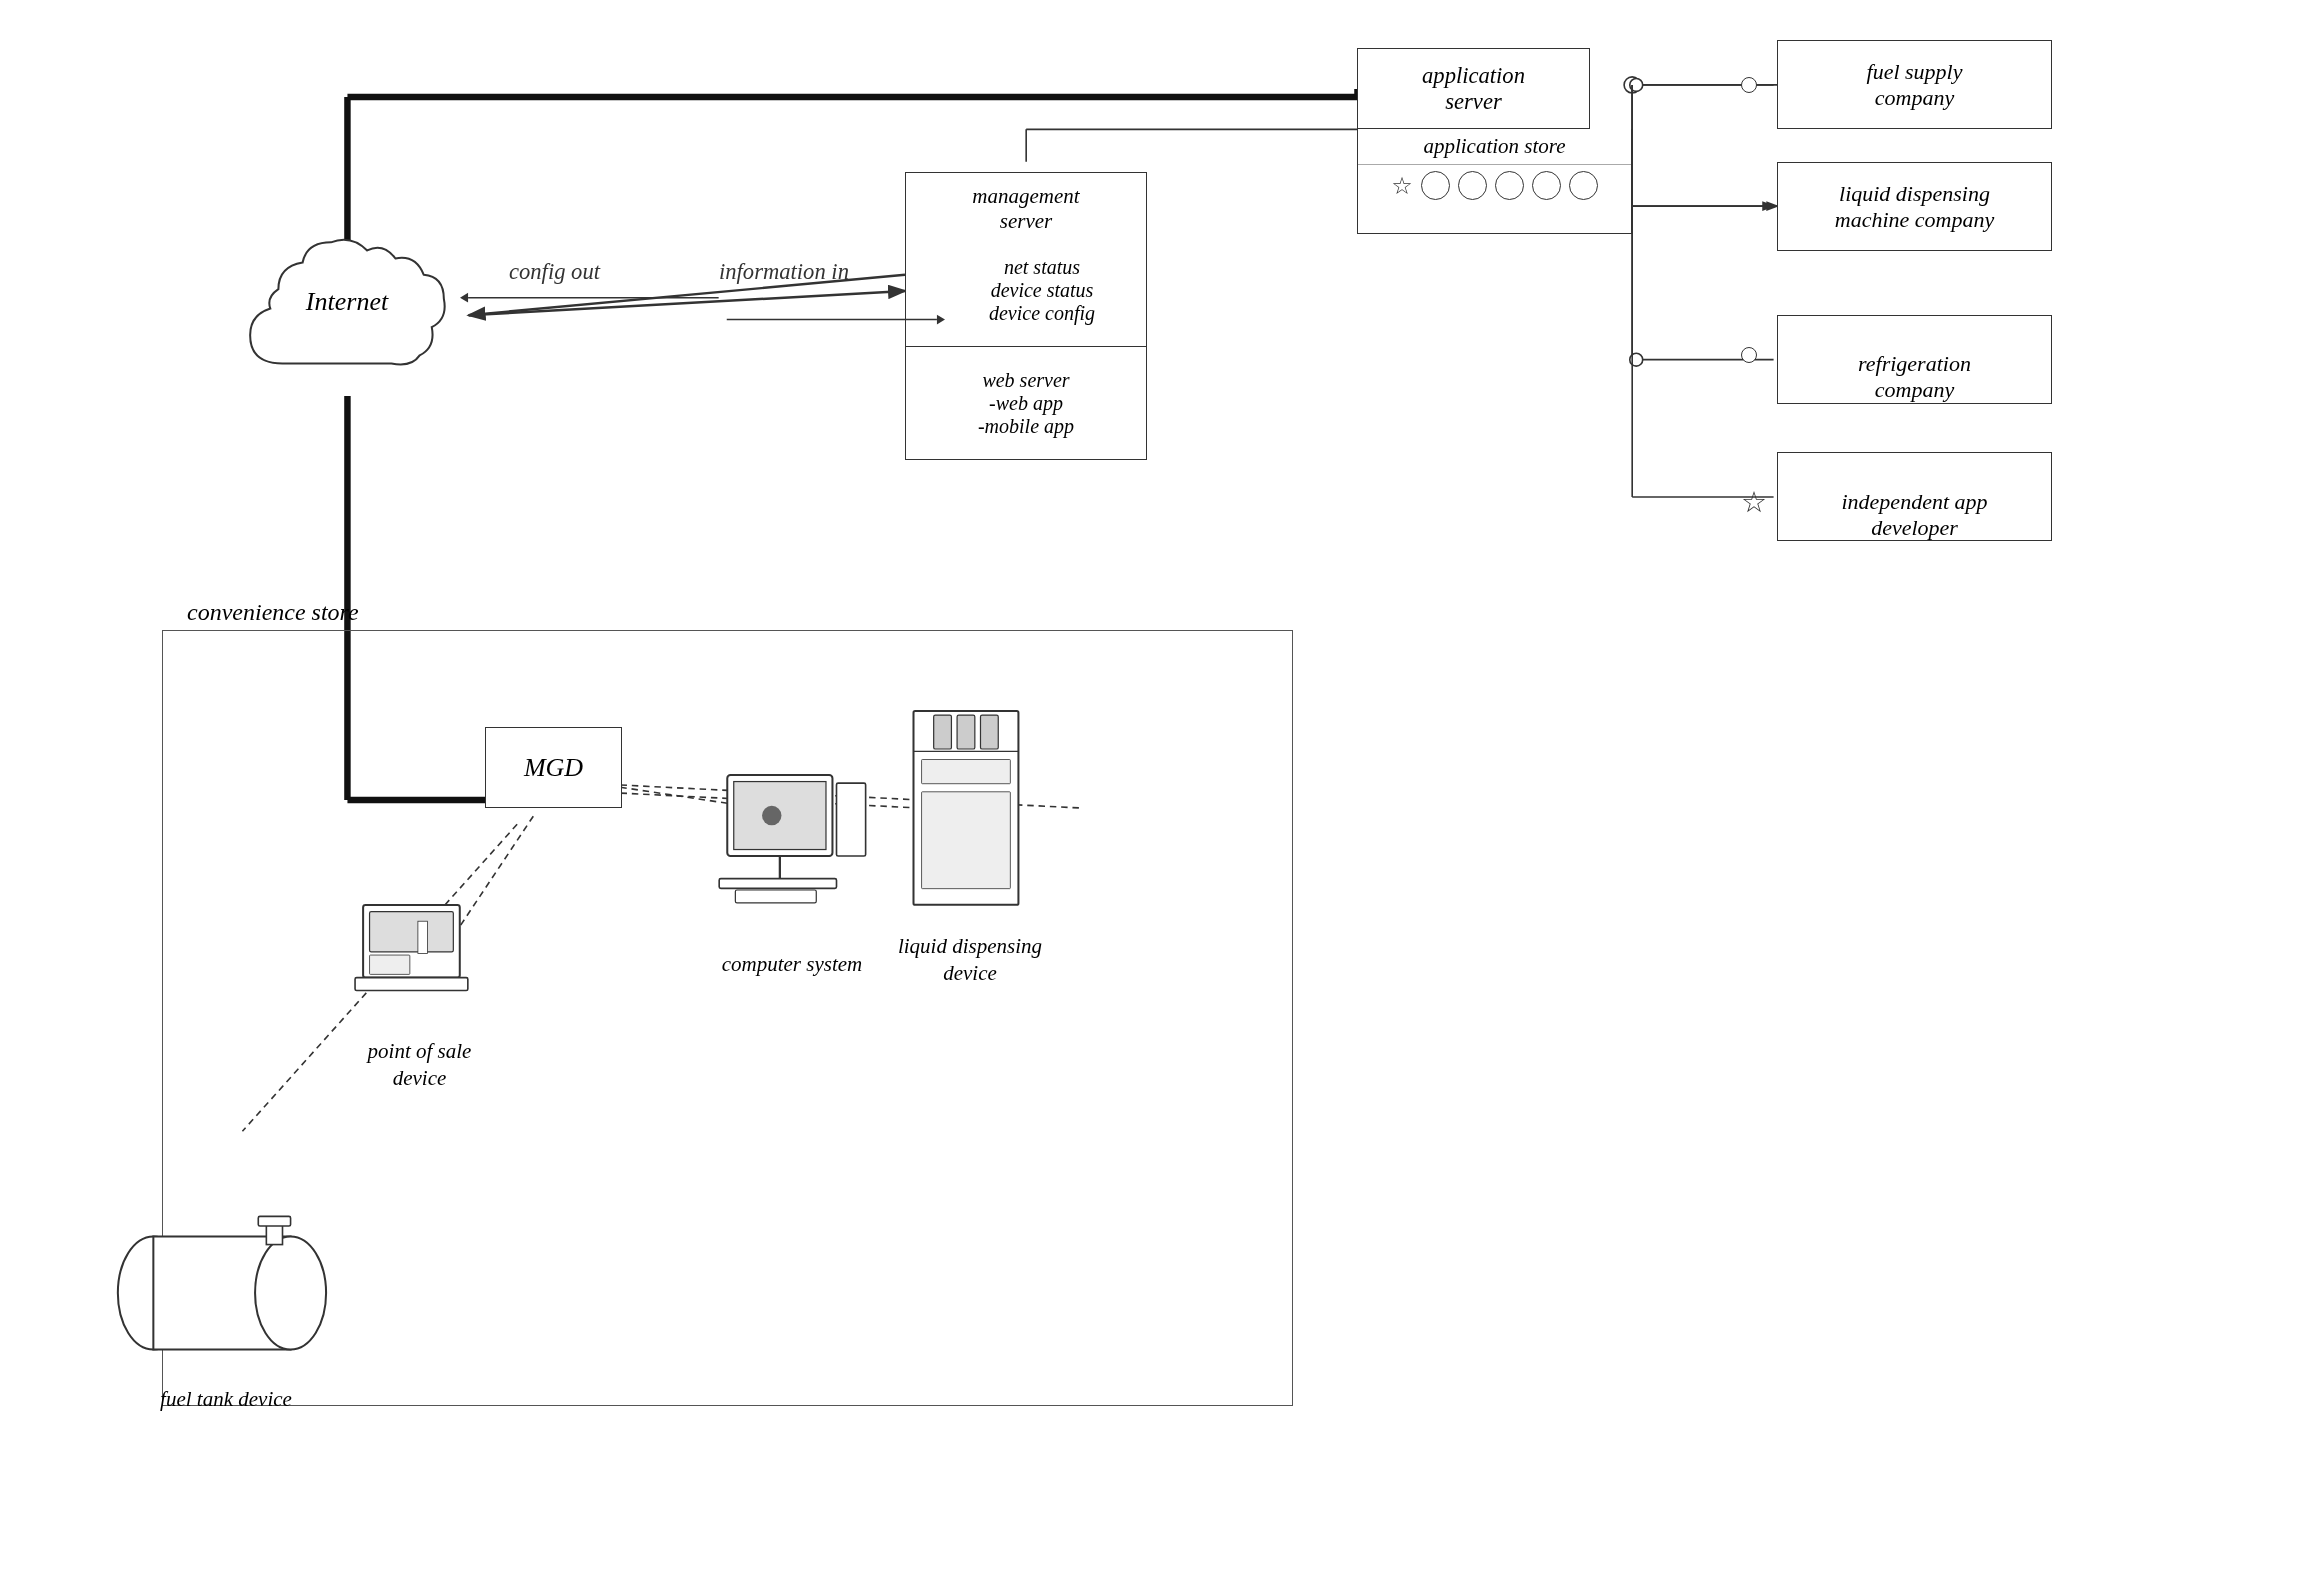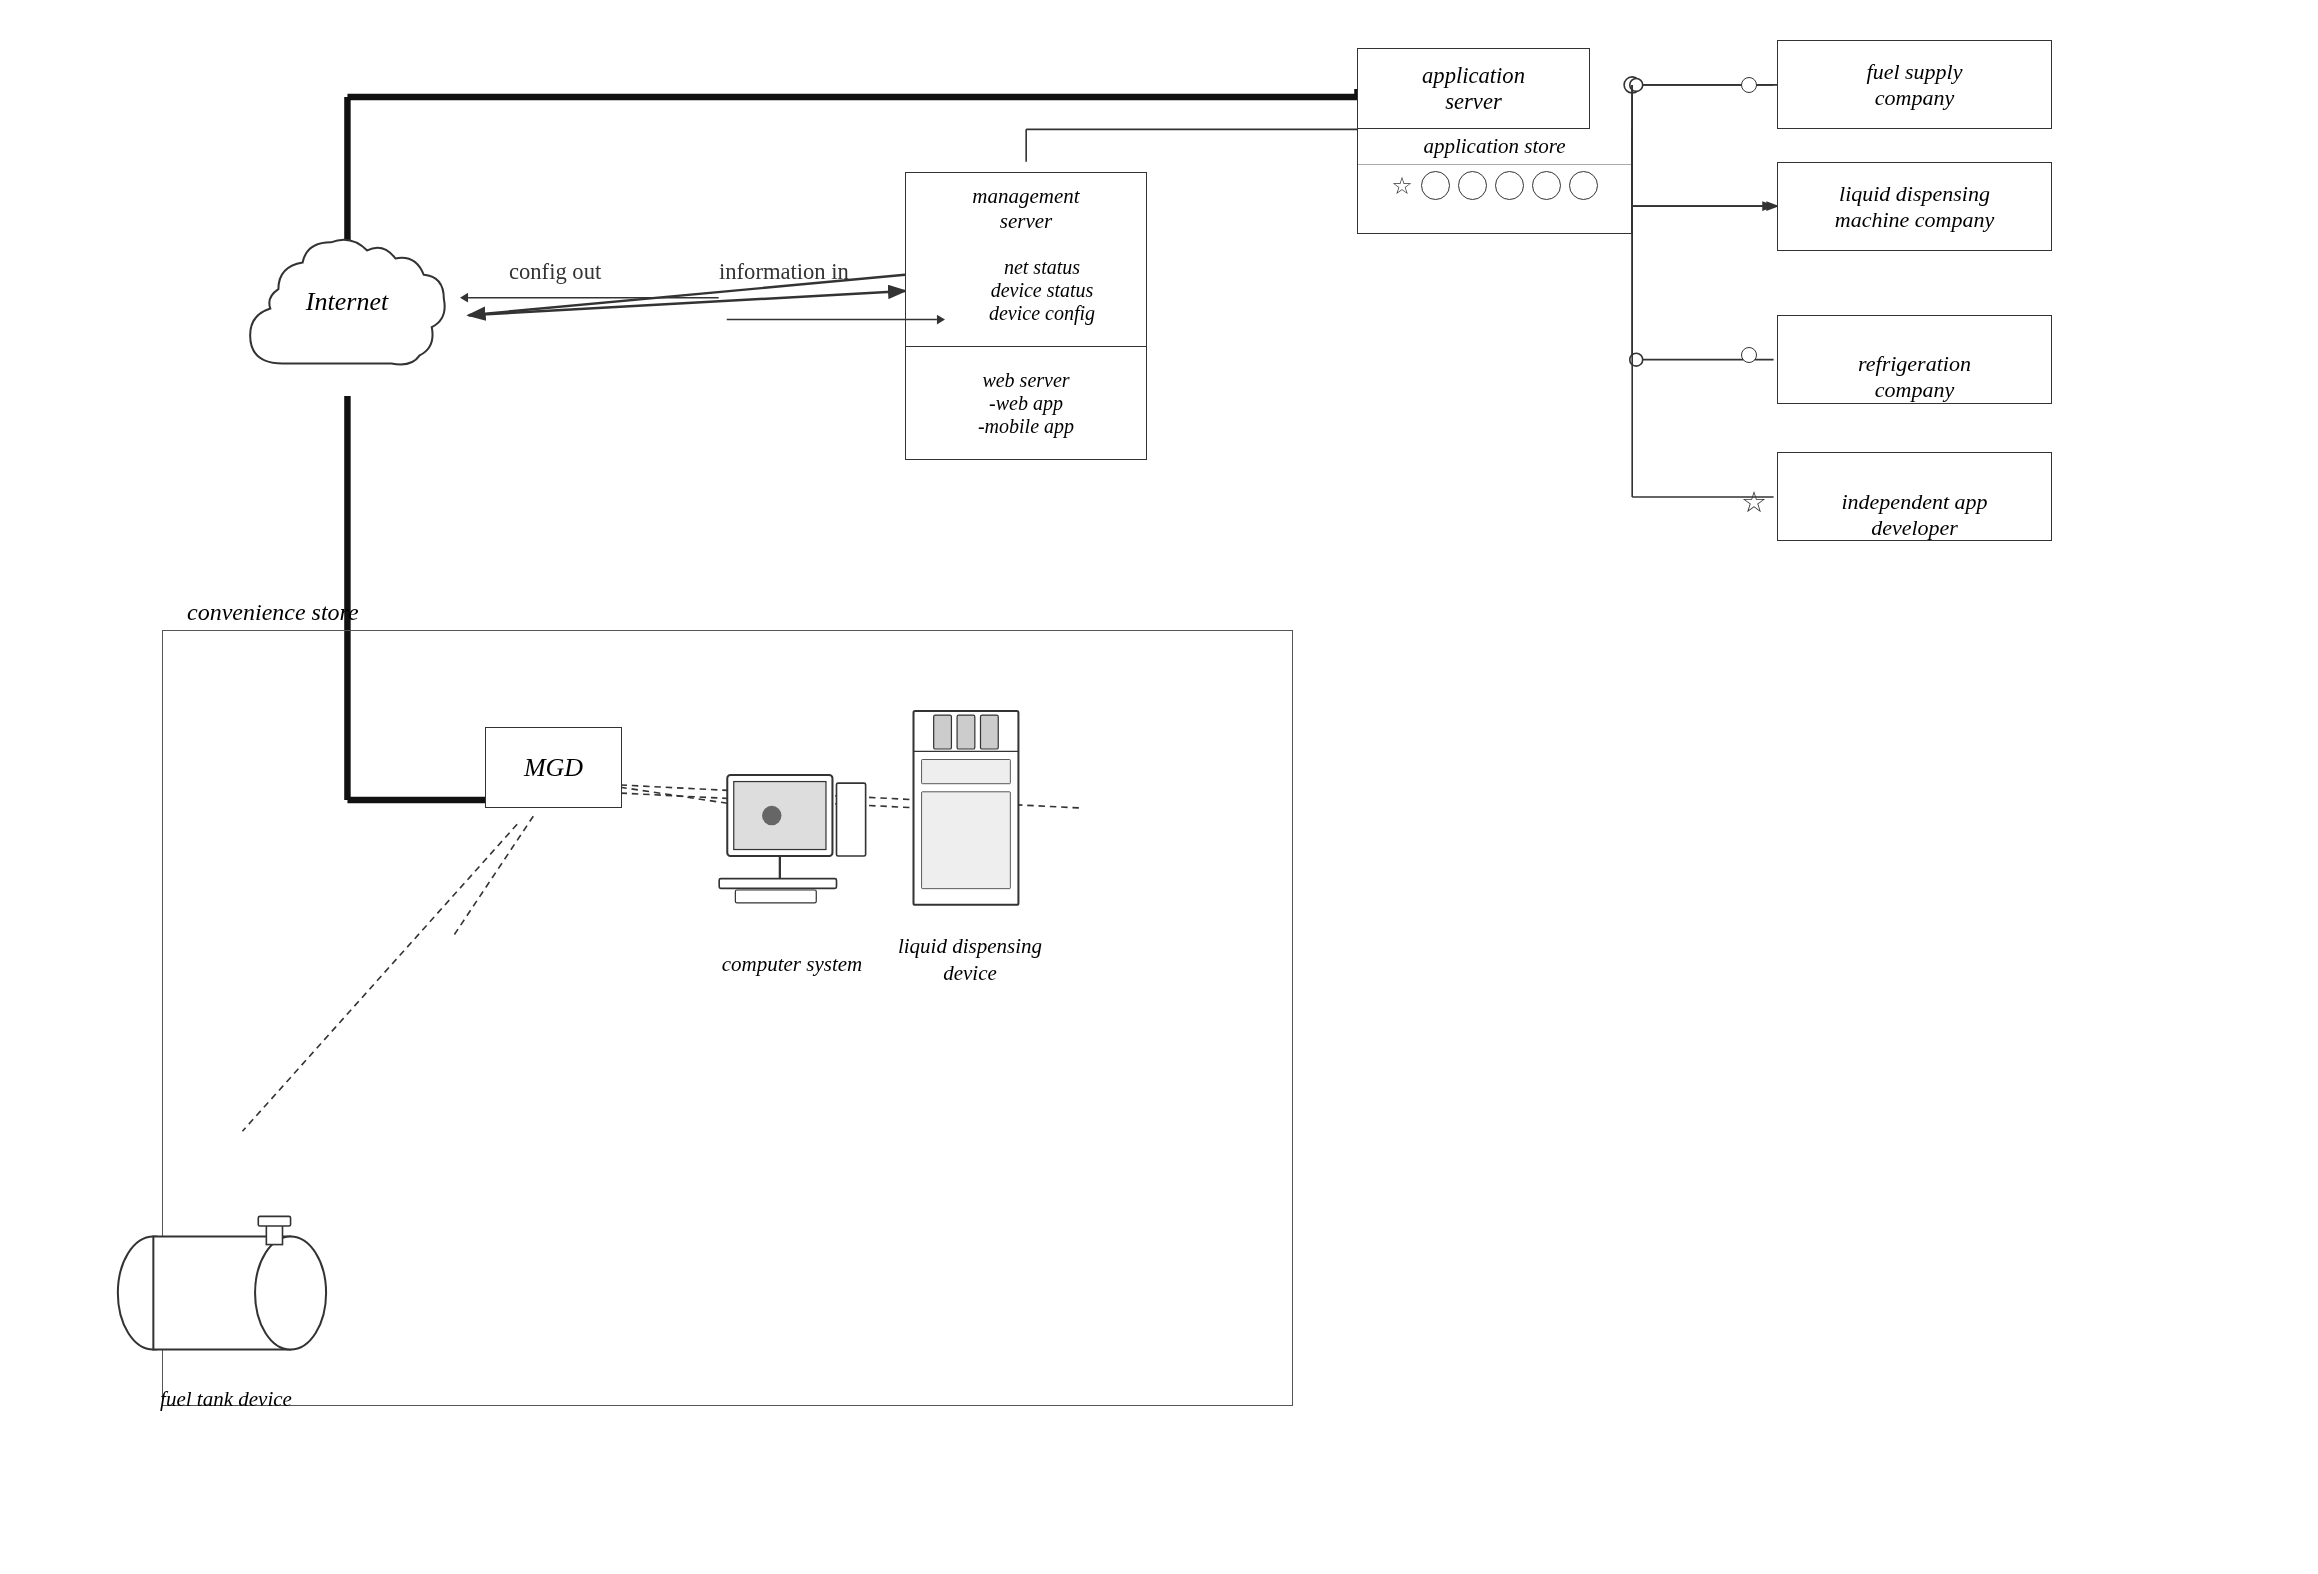--- a/index.html
+++ b/index.html
@@ -14,20 +14,21 @@
     .diagram-container {
       position: relative;
       width: 2319px;
       height: 1575px;
       background: #fff;
     }
     
     .label {
       position: absolute;
       font-size: 22.6px;
+      font-style: italic;
       text-align: right;
       color: #333;
     }
     
     .store-box {
       position: absolute;
       border: 1.6px solid #555;
       background: transparent;
     }
     
@@ -257,20 +258,36 @@
 
       <rect x="40" y="70" width="110" height="30" rx="1" fill="#eee" stroke="#333" stroke-width="1"></rect>
       <rect x="40" y="110" width="110" height="120" rx="1" fill="#eee" stroke="#333" stroke-width="1"></rect>
     </svg>
     <div style="text-align:center; font-size:21px; font-style:italic; line-height:1.3;">liquid
 dispensing
 device</div>
   </div>
 
 
+  <div style="position:absolute; left:347px; top:889px; width:145px; height:178px;">
+    <svg width="145" height="145" viewBox="0 0 180 180">
+
+      <rect x="20" y="20" width="120" height="90" rx="3" fill="white" stroke="#333" stroke-width="2.5"></rect>
+
+      <rect x="28" y="28" width="104" height="50" rx="2" fill="#ddd" stroke="#333" stroke-width="1.5"></rect>
+
+      <rect x="28" y="82" width="50" height="24" rx="1" fill="#eee" stroke="#333" stroke-width="1"></rect>
+
+      <rect x="10" y="110" width="140" height="16" rx="2" fill="white" stroke="#333" stroke-width="2"></rect>
+
+      <rect x="88" y="40" width="12" height="40" fill="#fff" stroke="#333" stroke-width="1"></rect>
+    </svg>
+    <div style="text-align:center; font-size:21px; font-style:italic; line-height:1.3;">point of sale
+device</div>
+  </div>
 
   <div style="position:absolute; left:113px; top:1204px; width:226px; height:226px;">
     <svg width="226" height="178" viewBox="0 0 280 220">
 
       <ellipse cx="50" cy="110" rx="44" ry="70" fill="white" stroke="#333" stroke-width="2.5"></ellipse>
       <rect x="50" y="40" width="170" height="140" fill="white" stroke="#333" stroke-width="2.5"></rect>
       <ellipse cx="220" cy="110" rx="44" ry="70" fill="white" stroke="#333" stroke-width="2.5"></ellipse>
 
       <rect x="190" y="20" width="20" height="30" fill="white" stroke="#333" stroke-width="2"></rect>
       <rect x="180" y="15" width="40" height="12" rx="2" fill="white" stroke="#333" stroke-width="2"></rect>

